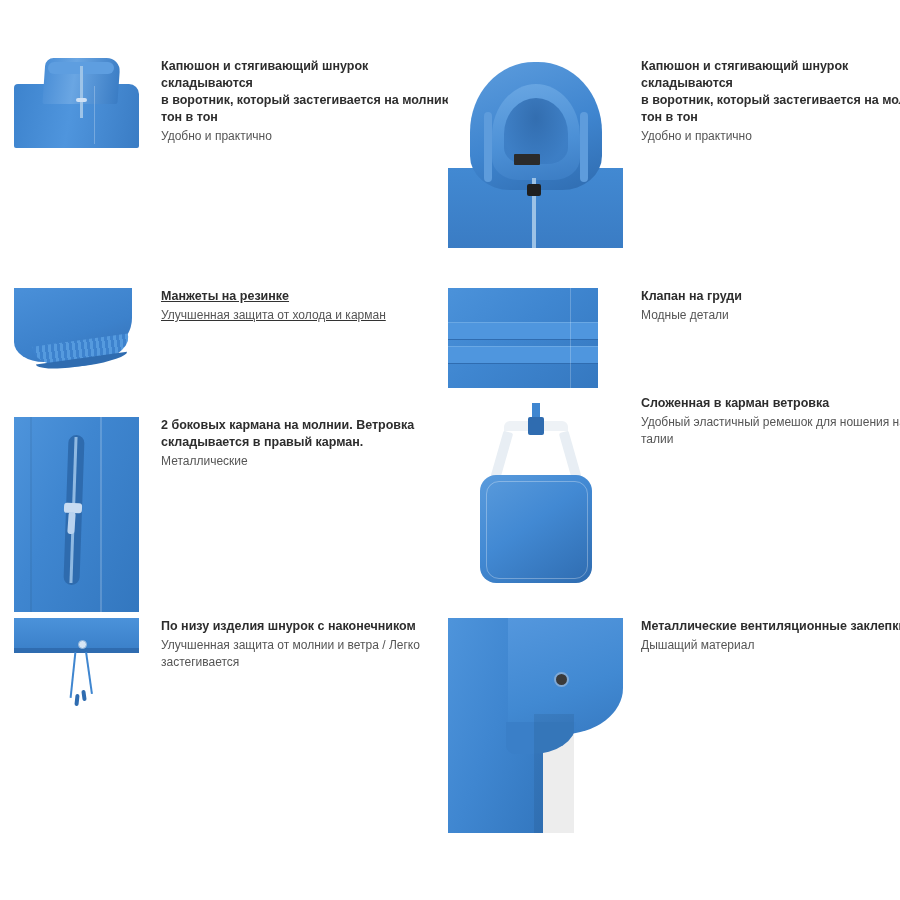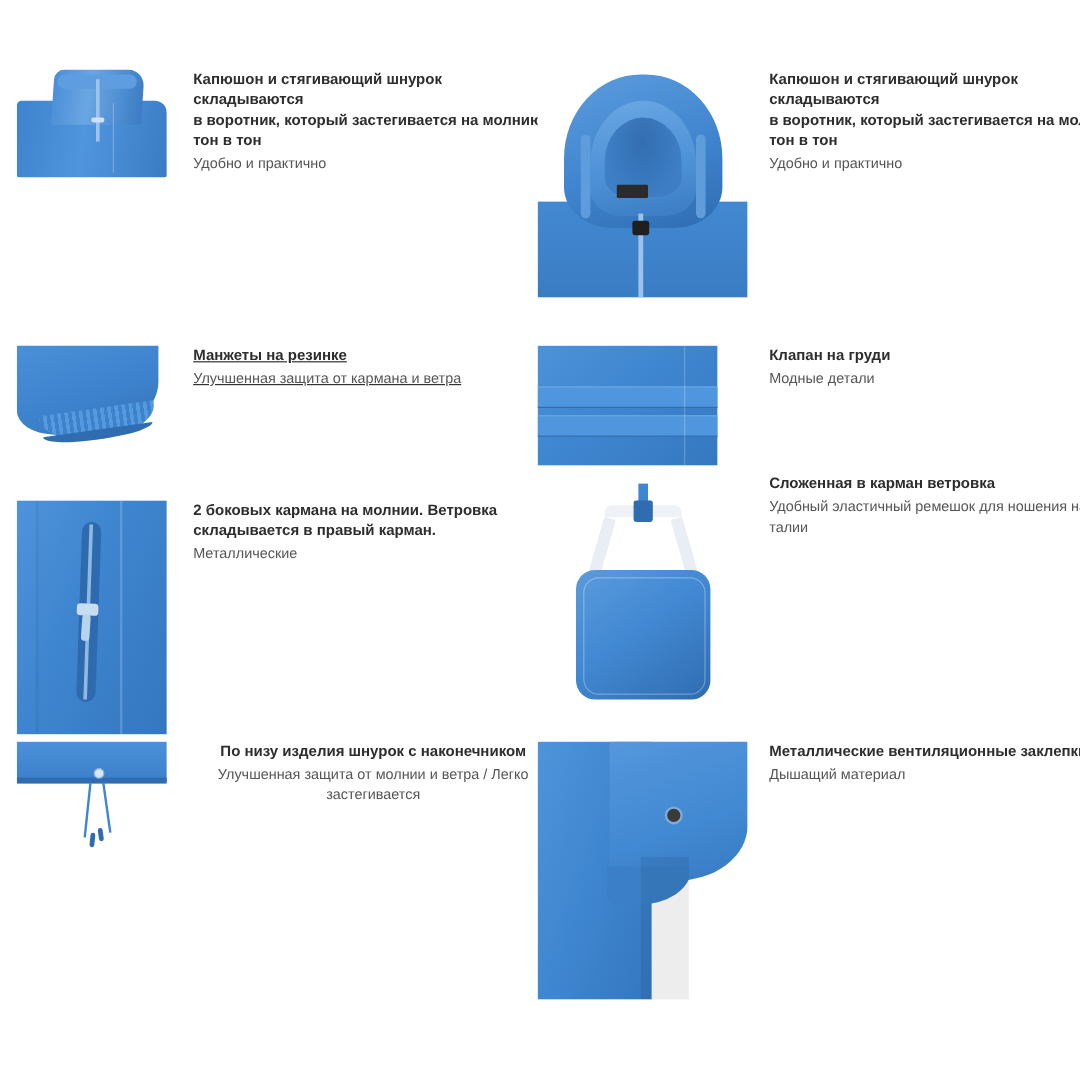--- a/index.html
+++ b/index.html
@@ -330,21 +330,21 @@
   </div>
 
   <div class="feature" style="left:14px; top:288px;text-decoration:underline;">
     <div class="photo p3">
       <div class="sleeve"></div>
       <div class="elastic"></div>
       <div class="hem"></div>
     </div>
     <div class="text-col" style="width:300px; margin-left:22px;">
       <p class="f-title">Манжеты на резинке</p>
-      <p class="f-sub">Улучшенная защита от кармана и ветра</p>
+      <p class="f-sub">Улучшенная защита от холода и карман</p>
     </div>
   </div>
 
   <div class="feature" style="left:448px; top:288px;">
     <div class="photo p4">
       <div class="panel"></div>
       <div class="flap1"></div>
       <div class="flap2"></div>
       <div class="edge"></div>
     </div>
@@ -381,21 +381,21 @@
       <div class="pouch"></div>
       <div class="pouch-seam"></div>
     </div>
     <div class="text-col" style="width:300px; margin-left:18px;">
       <p class="f-title">Сложенная в карман ветровка</p>
       <p class="f-sub">Удобный эластичный ремешок для ношения на
 талии</p>
     </div>
   </div>
 
-  <div class="feature" style="left:14px; top:618px;text-align:center;">
+  <div class="feature" style="left:14px; top:618px;">
     <div class="photo p7">
       <div class="hemband"></div>
       <div class="hemedge"></div>
       <div class="eyelet"></div>
       <div class="cord-l"></div>
       <div class="cord-r"></div>
       <div class="tip-l"></div>
       <div class="tip-r"></div>
     </div>
     <div class="text-col" style="width:300px; margin-left:22px;">

